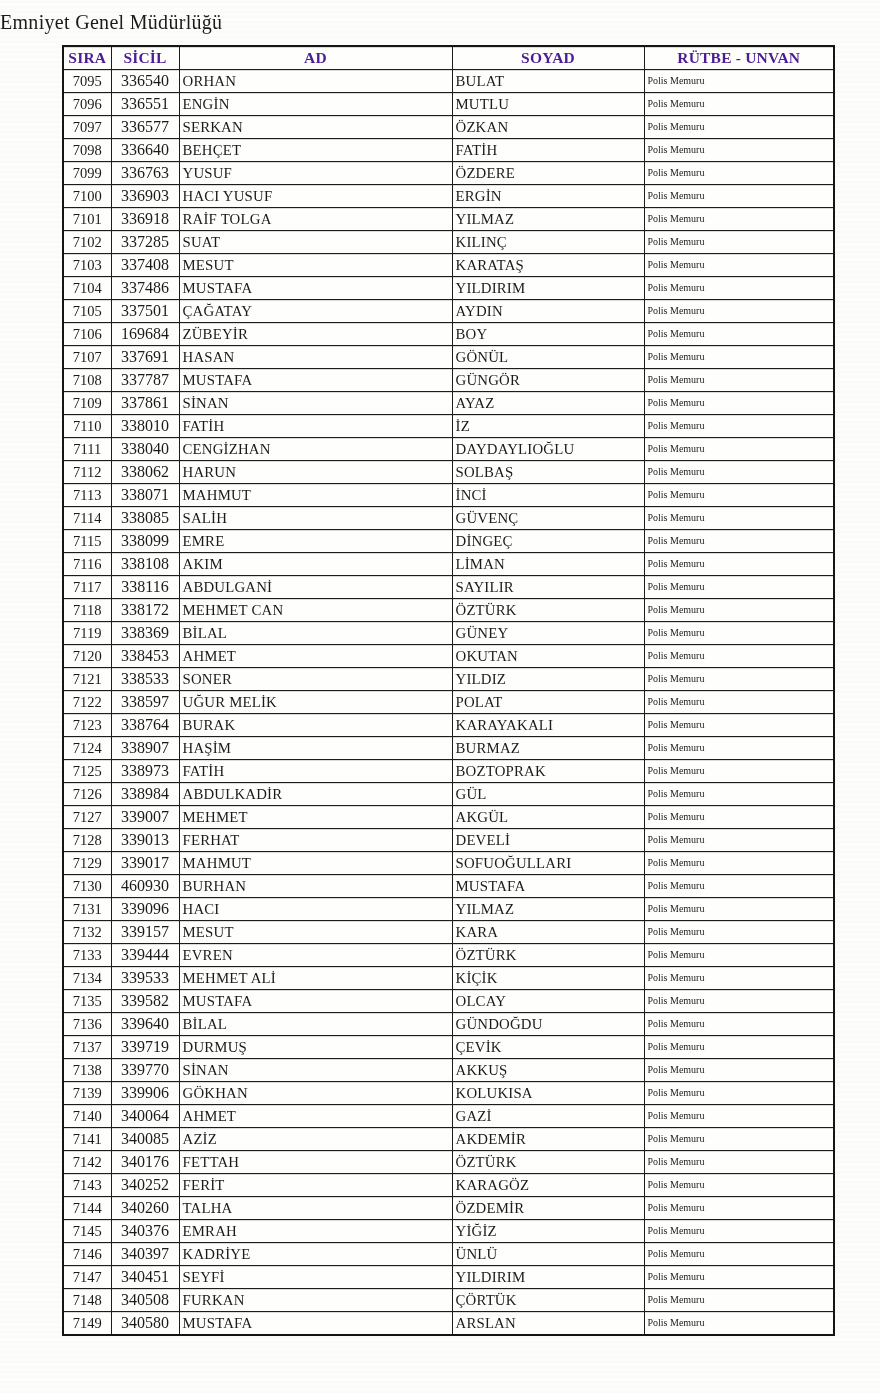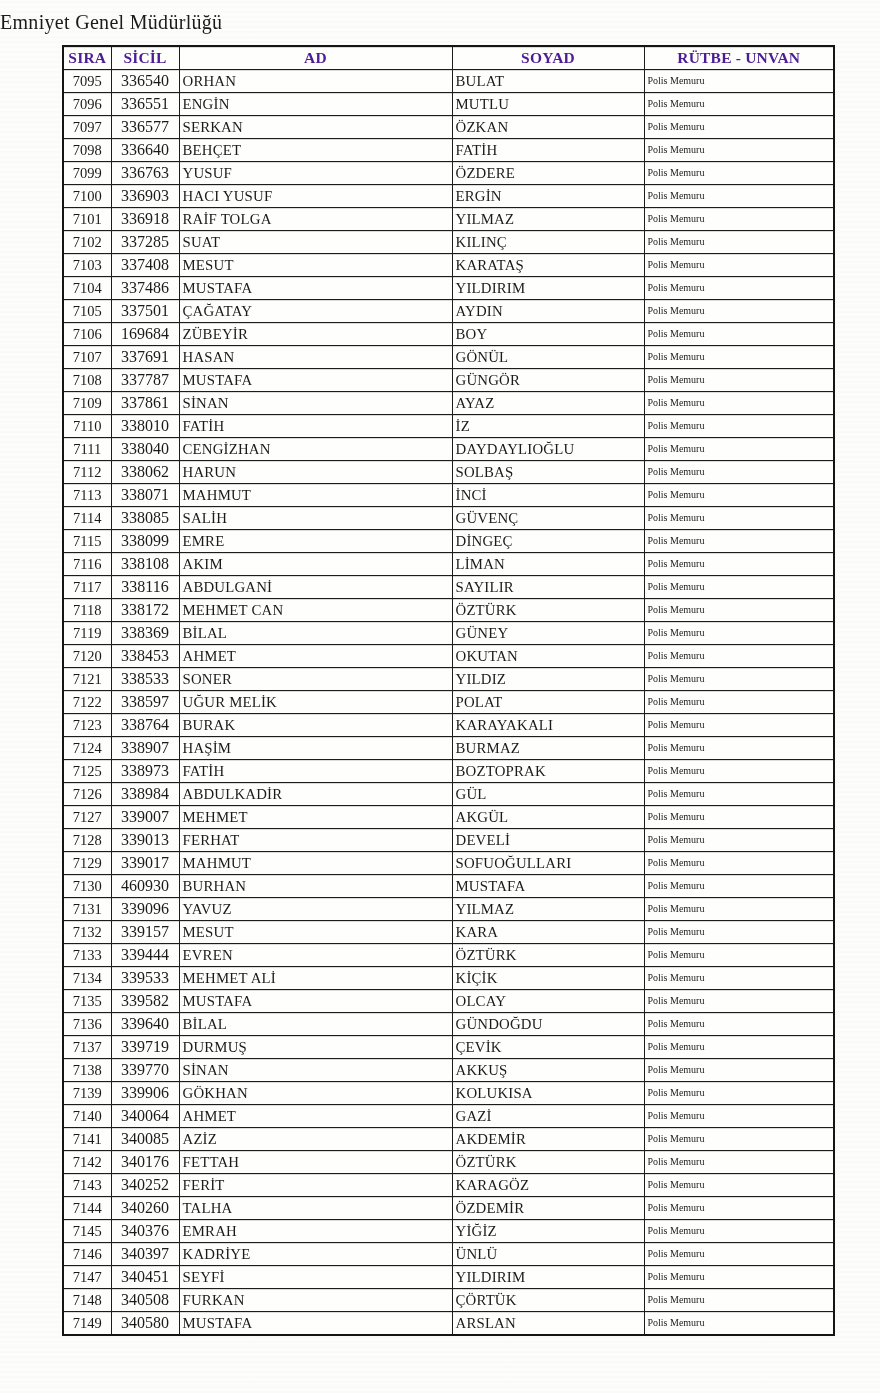--- a/index.html
+++ b/index.html
@@ -344,21 +344,21 @@
         <tr>
           <td class="col-sira">7130</td>
           <td class="col-sicil">460930</td>
           <td class="col-ad">BURHAN</td>
           <td class="col-soyad">MUSTAFA</td>
           <td class="col-rutbe">Polis Memuru</td>
         </tr>
         <tr>
           <td class="col-sira">7131</td>
           <td class="col-sicil">339096</td>
-          <td class="col-ad">YAVUZ</td>
+          <td class="col-ad">HACI</td>
           <td class="col-soyad">YILMAZ</td>
           <td class="col-rutbe">Polis Memuru</td>
         </tr>
         <tr>
           <td class="col-sira">7132</td>
           <td class="col-sicil">339157</td>
           <td class="col-ad">MESUT</td>
           <td class="col-soyad">KARA</td>
           <td class="col-rutbe">Polis Memuru</td>
         </tr>

